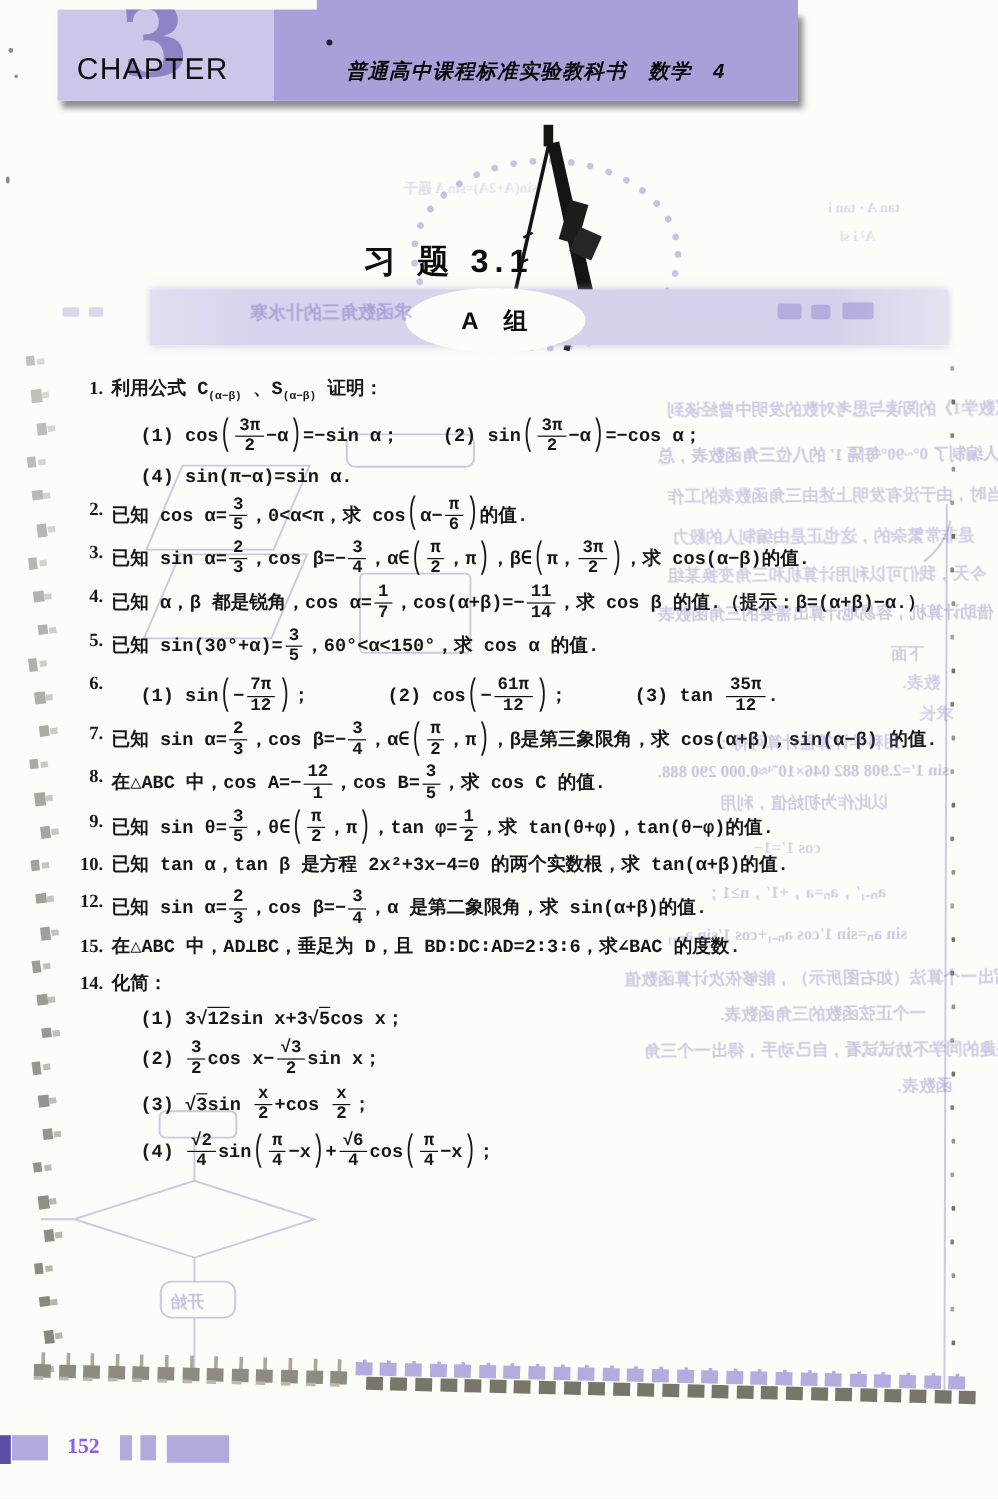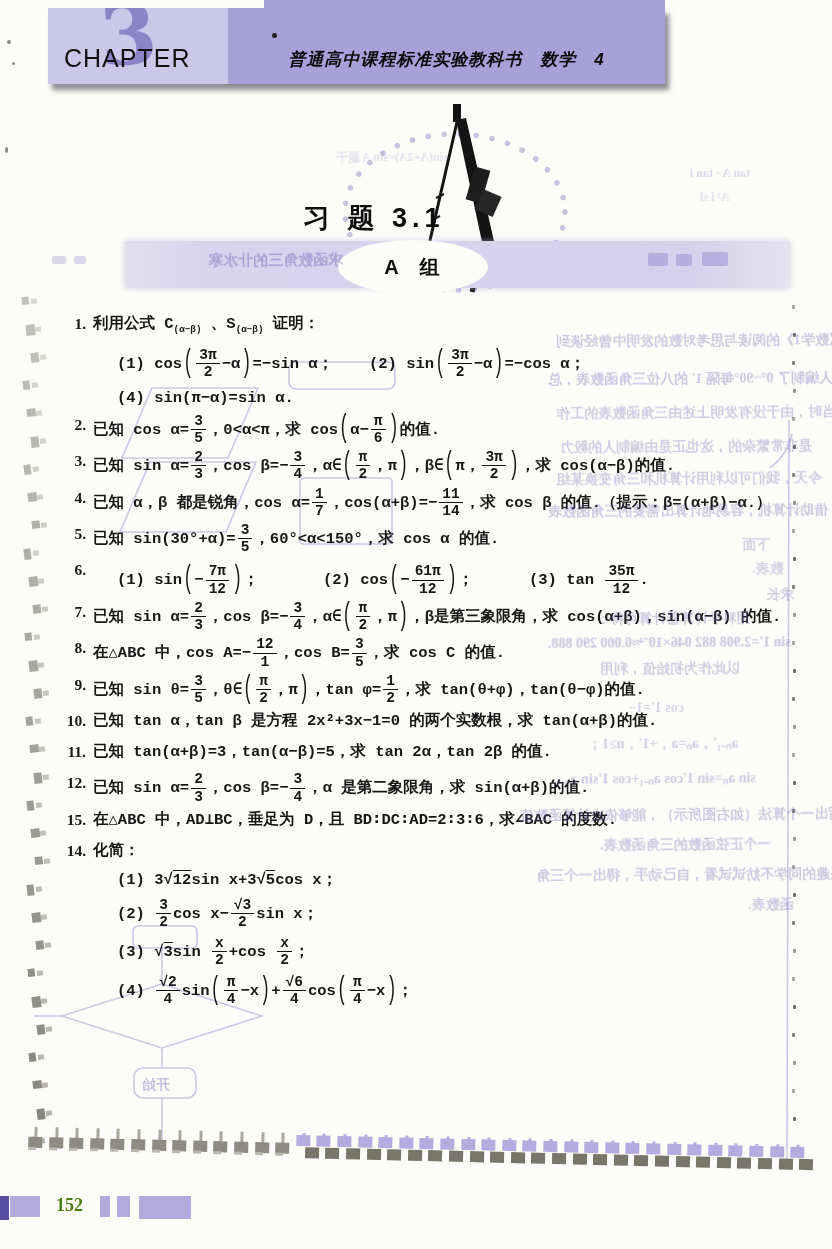--- a/index.html
+++ b/index.html
@@ -58,21 +58,21 @@
 
   
   .bind-mark{position:absolute;transform:rotate(-7deg);}
   .bind-mark .sq{position:absolute;left:0;top:0;background:#6e6e66;}
   .bind-mark .tail{position:absolute;background:#a6a49a;}
   .edge-dot{position:absolute;width:3px;height:4px;background:#4e4e4a;border-radius:1px;}
   .comb{position:absolute;left:28px;top:1136px;width:790px;height:46px;transform:rotate(1.35deg);}
   .comb i{position:absolute;display:block;}
   .footer{position:absolute;left:0;top:1193px;width:832px;height:30px;}
   .f-block{position:absolute;top:3px;background:#b2aadd;}
-  .page-number{position:absolute;left:56px;top:2px;font-size:18px;font-weight:bold;color:#4d7c0f;}
+  .page-number{position:absolute;left:56px;top:2px;font-size:18px;font-weight:bold;color:#8b5cf6;}
   .speck{position:absolute;background:#8a8a84;border-radius:50%;}
 </style>
 </head>
 <body>
 
 <div class="page">
 
   <div class="banner-top-ext"></div>
   <div class="banner">
     <div class="banner-left">
@@ -254,27 +254,21 @@
               <span class="d">2</span>
             </span>，π<span class="bp">)</span>，tan φ=<span class="fr">
               <span class="n">1</span>
               <span class="d">2</span>
             </span>，求 tan(θ+φ)，tan(θ−φ)的值.</div>
         </div>
       </div>
       <div class="prob sp">
         <span class="pnum">10.</span>
         <div class="pbody">
-          <div>已知 tan α，tan β 是方程 2x²+3x−1=0 的两个实数根，求 tan(α+β)的值.</div>
-        </div>
-      </div>
-      <div class="prob sp">
-        <span class="pnum">11.</span>
-        <div class="pbody">
-          <div>已知 tan(α+β)=3，tan(α−β)=5，求 tan 2α，tan 2β 的值.</div>
+          <div>已知 tan α，tan β 是方程 2x²+3x−4=0 的两个实数根，求 tan(α+β)的值.</div>
         </div>
       </div>
       <div class="prob">
         <span class="pnum">12.</span>
         <div class="pbody">
           <div>已知 sin α=<span class="fr">
               <span class="n">2</span>
               <span class="d">3</span>
             </span>，cos β=−<span class="fr">
               <span class="n">3</span>

